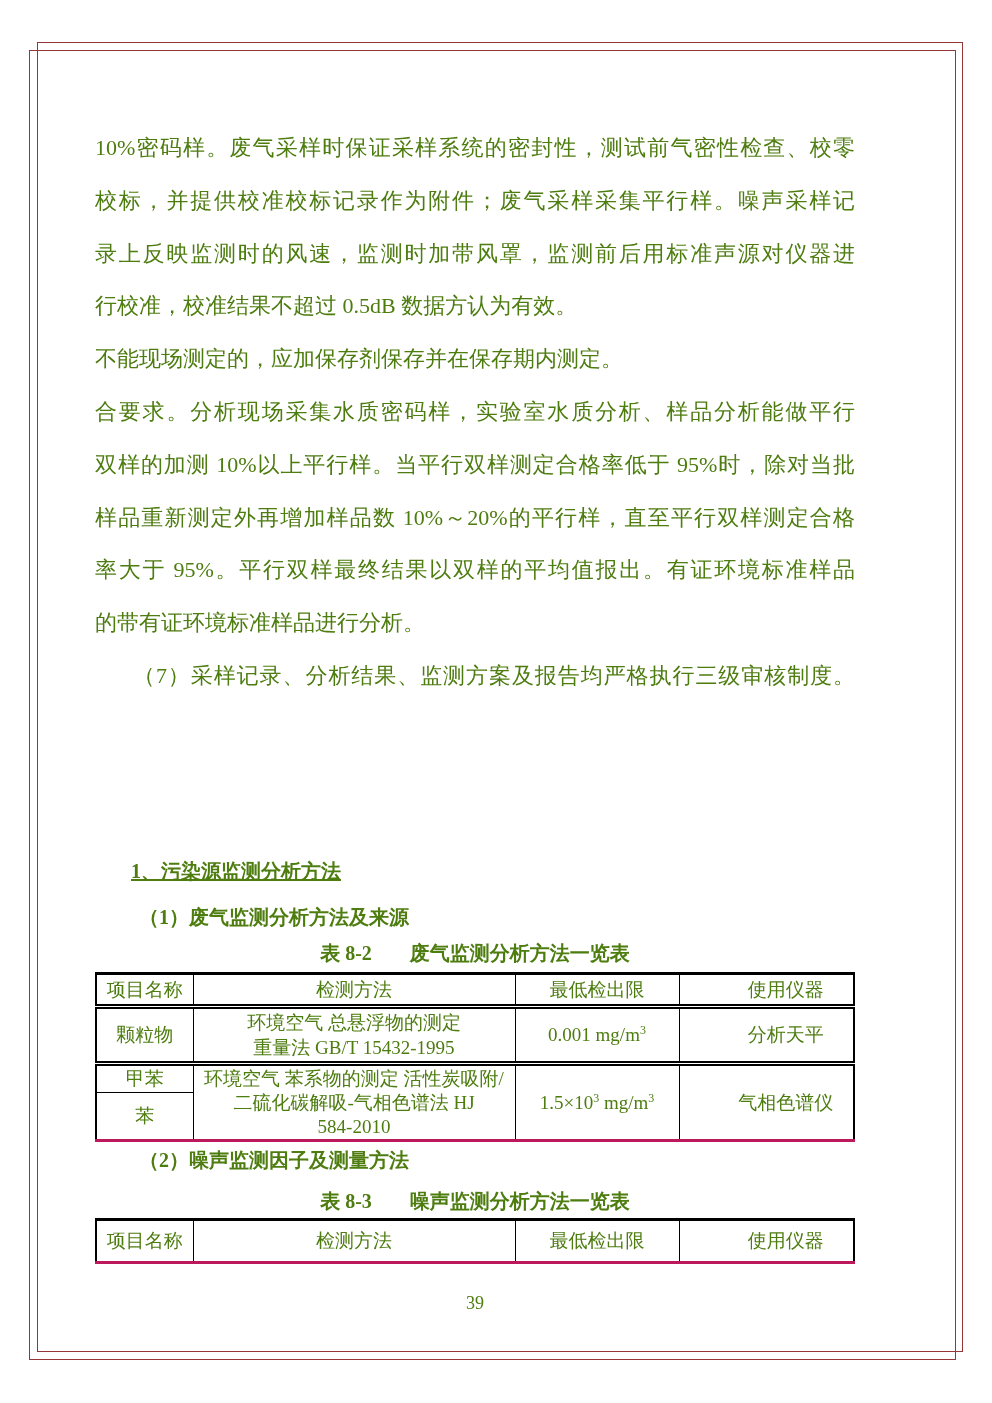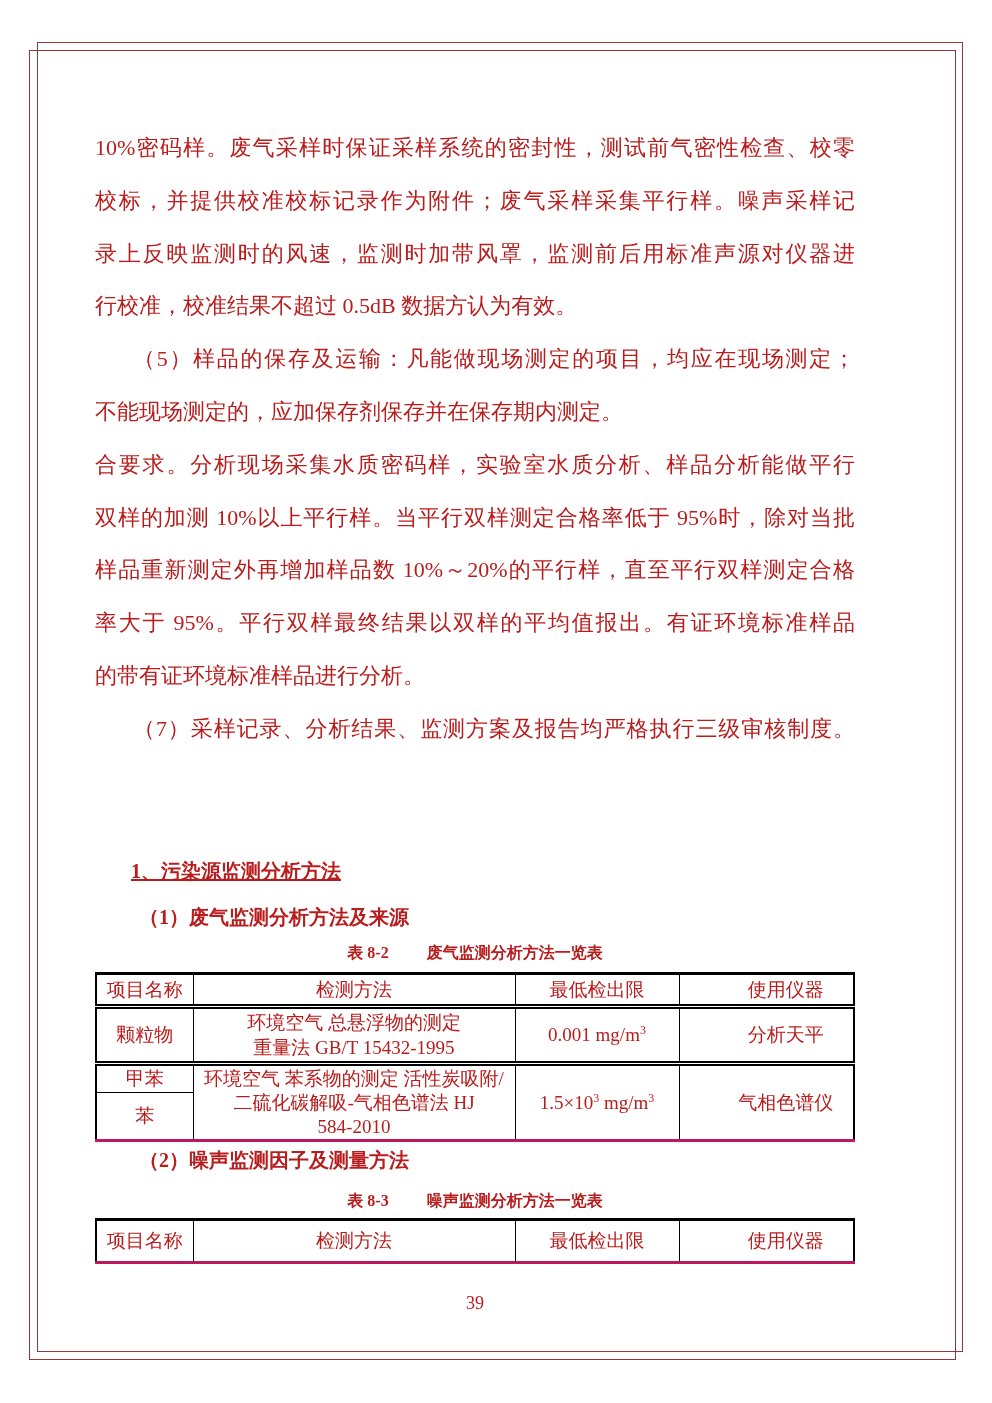--- a/index.html
+++ b/index.html
@@ -1,21 +1,21 @@
 <!DOCTYPE html>
 <html lang="zh"><head>
 <meta charset="utf-8">
 <style>
   html,body{margin:0;padding:0;background:#d7d7d7;}
   .page{
     position:relative;
     width:992px;height:1403px;
     background:#ffffff;
     font-family:"Liberation Serif","DejaVu Serif",serif;
-    color:#b91c1c;
+    color:#4d7c0f;
     overflow:hidden;
   }
   .frame{position:absolute;background:transparent;}
   .frame-a{left:29px;top:50px;width:925px;height:1308px;border:1.5px solid #963636;}
   .frame-b{left:37px;top:42px;width:924px;height:1308px;border:1.5px solid #963636;}
 
   .bodytext{position:absolute;left:95px;top:122px;width:760px;}
   .bline{
     height:52.8px;line-height:52.8px;
     font-size:22px;
@@ -32,21 +32,21 @@
   .sub{
     position:absolute;left:95px;width:760px;
     font-size:20px;font-weight:bold;line-height:34px;
   }
   .sub1{top:854px;text-indent:36px;text-decoration:underline;}
   .sub2{top:900px;text-indent:44px;}
   .sub3{top:1143px;text-indent:44px;}
 
   .tbl-title{
     position:absolute;left:95px;width:760px;
-    font-size:16px;font-weight:bold;line-height:30px;
+    font-size:20px;font-weight:bold;line-height:30px;
     text-align:center;
   }
   .t82-title{top:938px;}
   .t83-title{top:1186px;}
   .tbl-title .label{margin-right:38px;}
 
   .dtable{
     position:absolute;left:95px;width:758px;
     border-collapse:collapse;table-layout:fixed;
     font-size:19px;
@@ -81,21 +81,20 @@
 <div class="page">
   <div class="frame frame-a"></div>
   <div class="frame frame-b"></div>
 
   <div class="bodytext">
     <div class="bline">10%密码样。废气采样时保证采样系统的密封性，测试前气密性检查、校零</div>
     <div class="bline">校标，并提供校准校标记录作为附件；废气采样采集平行样。噪声采样记</div>
     <div class="bline">录上反映监测时的风速，监测时加带风罩，监测前后用标准声源对仪器进</div>
     <div class="bline lastline">行校准，校准结果不超过 0.5dB 数据方认为有效。</div>
 
-    <div class="bline indent">（5）样品的保存及运输：凡能做现场测定的项目，均应在现场测定；</div>
     <div class="bline lastline">不能现场测定的，应加保存剂保存并在保存期内测定。</div>
 
     <div class="bline">合要求。分析现场采集水质密码样，实验室水质分析、样品分析能做平行</div>
     <div class="bline">双样的加测 10%以上平行样。当平行双样测定合格率低于 95%时，除对当批</div>
     <div class="bline">样品重新测定外再增加样品数 10%～20%的平行样，直至平行双样测定合格</div>
     <div class="bline">率大于 95%。平行双样最终结果以双样的平均值报出。有证环境标准样品</div>
     <div class="bline lastline">的带有证环境标准样品进行分析。</div>
 
     <div class="bline indent">（7）采样记录、分析结果、监测方案及报告均严格执行三级审核制度。</div>
   </div>

